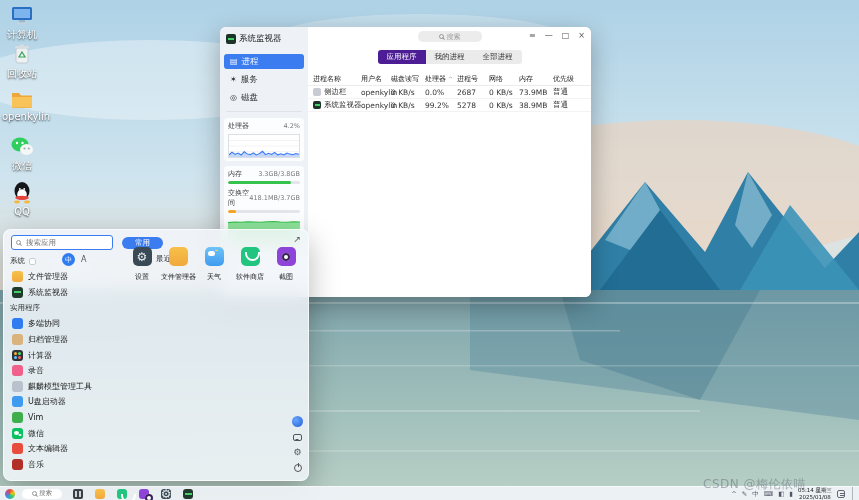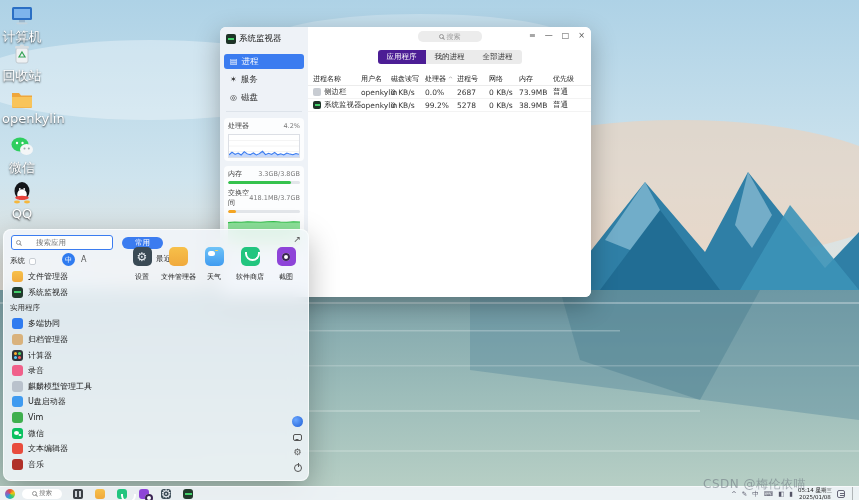--- a/index.html
+++ b/index.html
@@ -6,21 +6,21 @@
   #screen{position:relative;width:859px;height:500px;overflow:hidden;
     font-family:"DejaVu Sans","Liberation Sans",sans-serif;background:#9cc3d6;}
   #screen *{box-sizing:border-box;}
 
   
   .wallpaper{position:absolute;inset:0;}
 
   
   .dicon{position:absolute;left:2px;width:40px;text-align:center;}
   .dicon .ic{display:block;margin:0 auto;}
-  .dlabel{display:block;margin-top:2px;font-size:13px;color:#fff;
+  .dlabel{display:block;margin-top:2px;font-size:10px;color:#fff;
     text-shadow:0 1px 2px rgba(0,0,0,.85);white-space:nowrap;}
 
   
   #sysmon{position:absolute;left:220px;top:27px;width:371px;height:270px;
     display:flex;border-radius:6px;box-shadow:0 8px 26px rgba(0,0,0,.3);
     background:#fff;}
   .sm-side{width:88px;flex:none;background:#eef2f7;border-radius:6px 0 0 6px;
     padding:5px 4px;position:relative;}
   .sm-title{display:flex;align-items:center;gap:3px;font-size:8.5px;color:#222;padding:1px 2px;}
   .sm-appicon{width:10px;height:10px;border-radius:2px;background:#1e3327;position:relative;flex:none;}
@@ -69,21 +69,21 @@
   .rowic.monitor{background:#1e3327;position:relative;}
   .rowic.monitor::after{content:"";position:absolute;left:1.5px;top:3px;width:5px;height:1.5px;background:#43d06a;}
   .sorticon{color:#888;font-size:6px;margin-left:2px;}
 
   
   #menu{position:absolute;left:3px;top:229px;width:306px;height:252px;border-radius:8px;
     background:rgba(243,247,251,.82);backdrop-filter:blur(9px);
     border:1px solid rgba(255,255,255,.65);box-shadow:0 10px 30px rgba(0,0,0,.28);}
   .mn-search{position:absolute;left:7px;top:5px;width:102px;height:15px;
     background:rgba(255,255,255,.92);border:1px solid #3b7cf0;border-radius:3px;
-    display:flex;align-items:center;gap:13px;padding:0 4px;}
+    display:flex;align-items:center;gap:3px;padding:0 4px;}
   .mn-search input{border:none;outline:none;background:transparent;width:100%;
     font-size:7.5px;color:#333;font-family:inherit;}
   .mn-tab1{position:absolute;left:118px;top:7px;height:12px;line-height:12px;
     padding:0 13px;background:#3b7cf0;color:#fff;border-radius:6px;font-size:7.5px;}
   .mn-tab2{position:absolute;left:148px;top:7px;height:12px;line-height:12px;
     padding:0 4px;color:#333;font-size:7.5px;margin-top:16px;}
   .mn-expand{position:absolute;right:7px;top:5px;font-size:9px;color:#555;line-height:9px;}
   .mn-ime{position:absolute;left:58px;top:23px;width:13px;height:13px;border-radius:50%;
     background:#2f7bf0;color:#fff;font-size:7px;display:flex;align-items:center;justify-content:center;}
   .mn-ime-a{position:absolute;left:77px;top:25px;font-size:8px;color:#555;}

